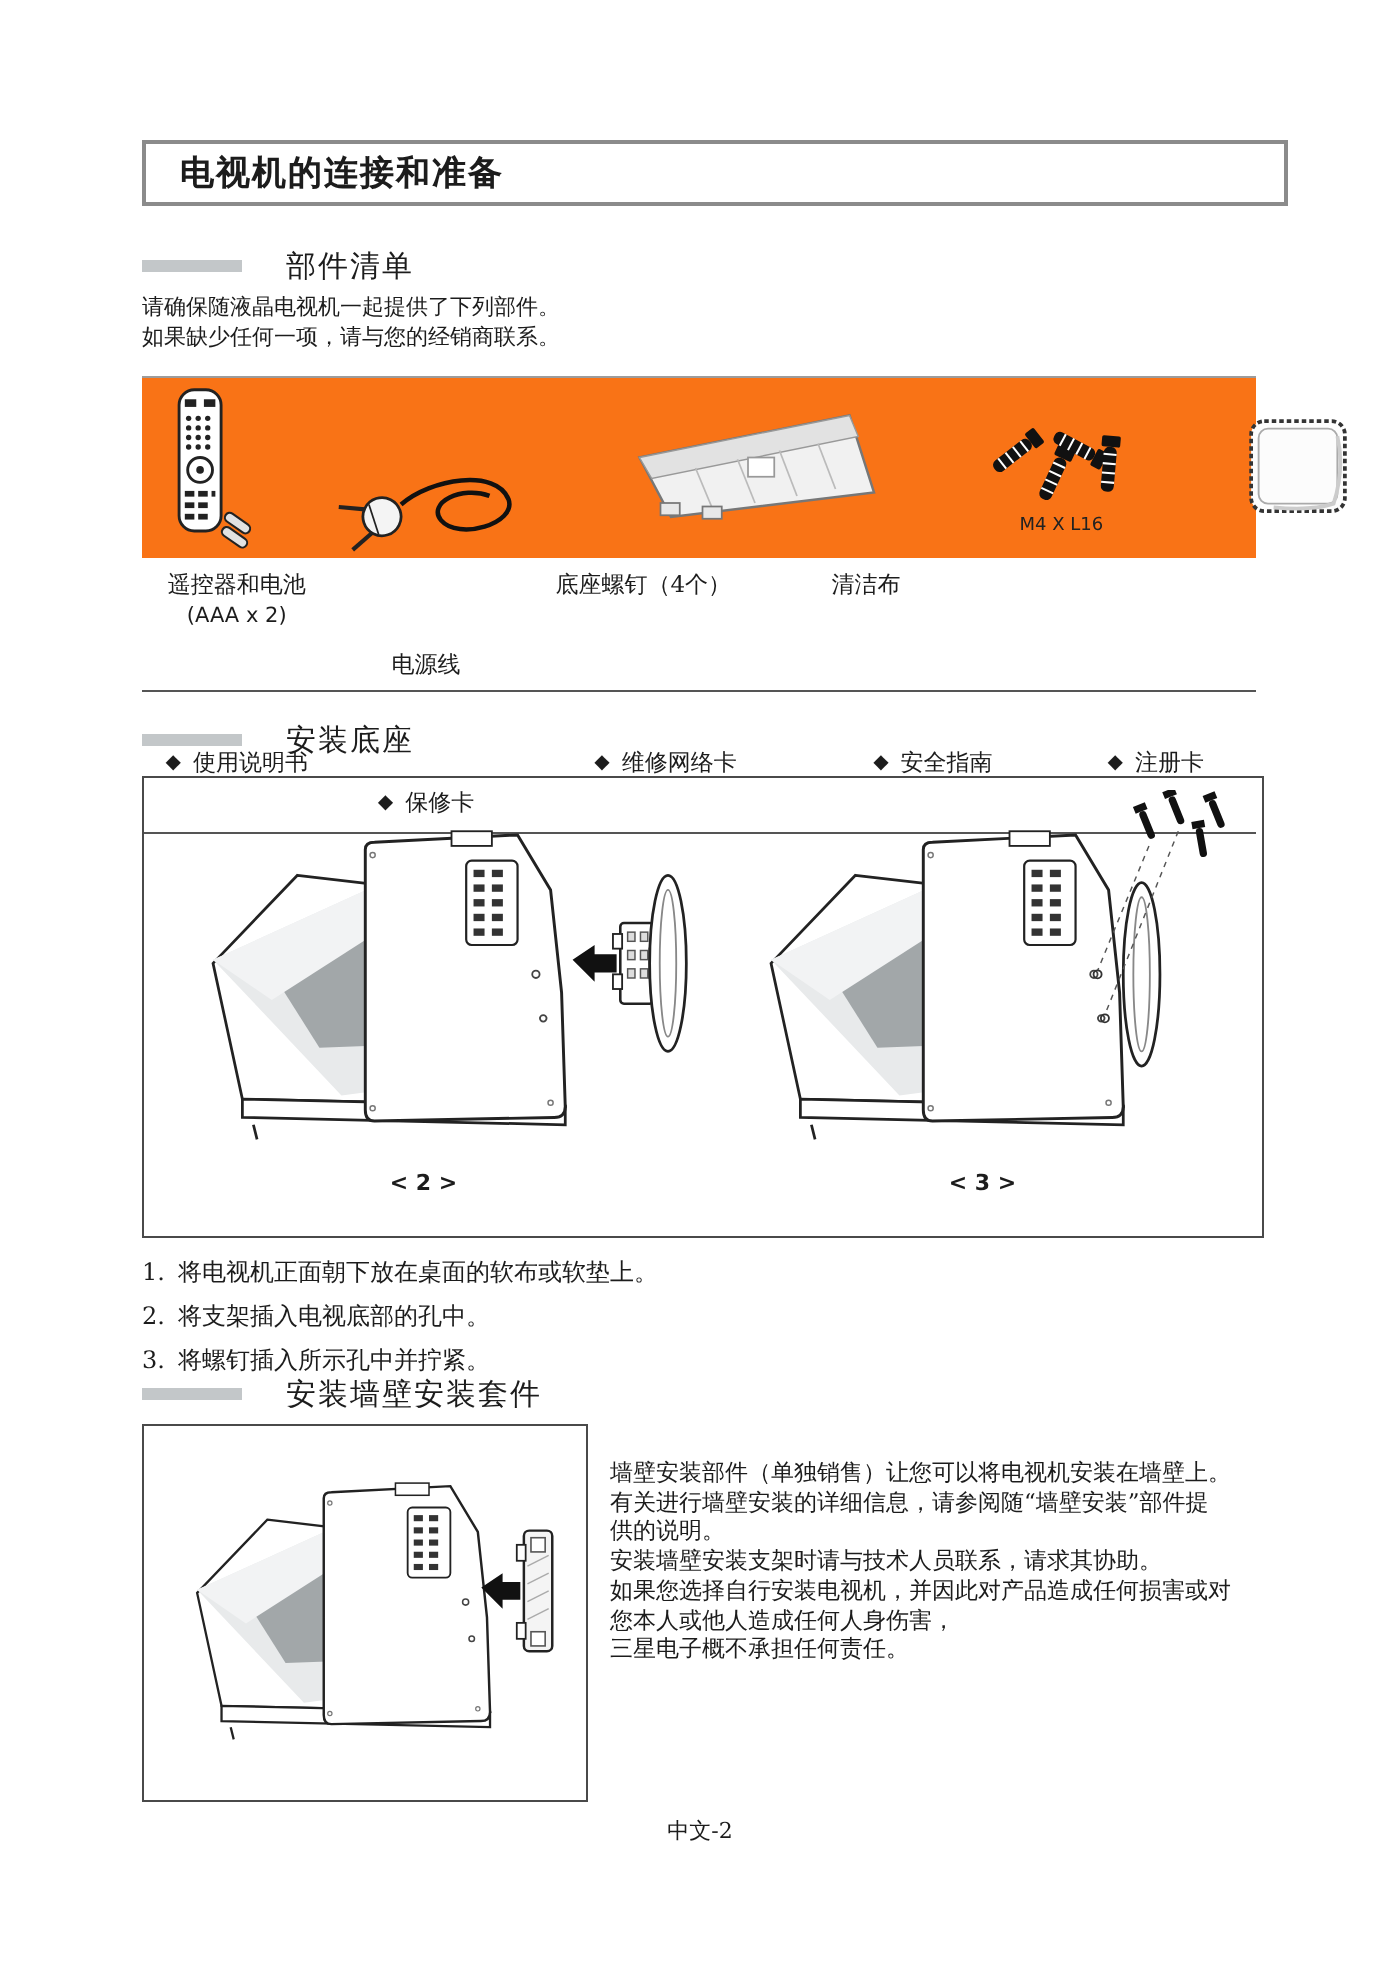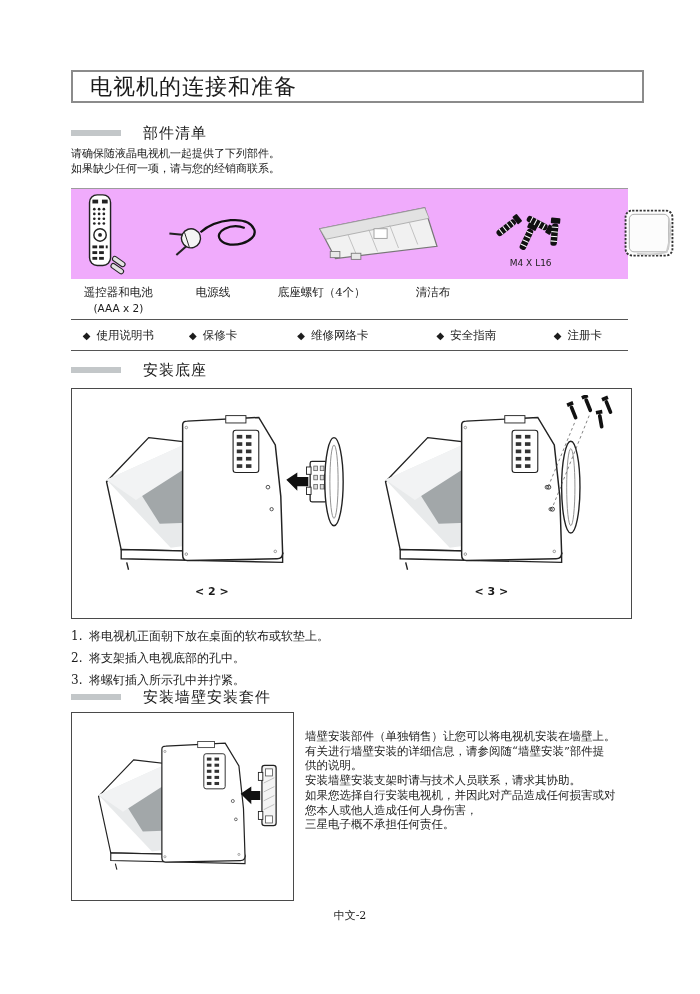--- a/index.html
+++ b/index.html
@@ -2,33 +2,33 @@
 <html><head>
 <meta charset="utf-8">
 <style>
   html,body{margin:0;padding:0;background:#fff;}
   .page{position:relative;width:700px;height:994px;background:#fff;overflow:hidden;
         font-family:"DejaVu Serif","Liberation Serif",serif;color:#1c1c1c;}
   .abs{position:absolute;}
   
   .title-box{left:71px;top:70px;width:552px;height:29px;border:2px solid #8b8b8b;
              display:flex;align-items:center;padding-left:17px;}
-  .title-box span{font-size:22px;font-weight:normal;letter-spacing:1px;}
+  .title-box span{font-size:17px;font-weight:bold;letter-spacing:1px;}
   
   .sec-heading{display:flex;align-items:center;gap:22px;height:16px;}
   .sec-bar{width:50px;height:6px;background:#c3c7c9;}
   .sec-title{font-size:15px;letter-spacing:1px;}
   
   .intro{left:71px;top:146px;font-size:11px;line-height:15px;}
   
   .parts-table{left:71px;top:188px;width:557px;}
   .pt-row{display:flex;width:100%;}
-  .pt-images{background:#f0abfc;border-top:1px solid #9c9c9c;height:90px;align-items:center;gap:39px;}
+  .pt-images{background:#f97316;border-top:1px solid #9c9c9c;height:90px;align-items:center;gap:39px;}
   .pt-cell{display:flex;flex-direction:column;align-items:center;justify-content:center;text-align:center;}
-  .c1{width:17%;}.c2{width:17%;}.c3{width:26%;}.c4{width:22%;}.c5{width:18%;}
+  .c1{width:17%;}.c2{width:17%;margin-top:40px;}.c3{width:26%;}.c4{width:22%;}.c5{width:18%;}
   .screw-size{font-family:"DejaVu Sans","Liberation Sans",sans-serif;font-size:9px;margin-top:1px;color:#222;}
   .pt-labels{padding:6px 0 5px;}
   .pt-labels .pt-cell{justify-content:flex-start;}
   .pt-label{font-size:11.5px;}
   .pt-sub{font-family:"DejaVu Sans","Liberation Sans",sans-serif;font-size:10.5px;margin-top:2px;}
   .pt-docs{border-top:1px solid #555;border-bottom:1px solid #555;padding:8px 0 7px;}
   .doc-cell{flex-direction:row;gap:6px;align-items:center;}
   .diamond{font-size:10px;line-height:10px;}
   .doc-label{font-size:11.5px;}
   

